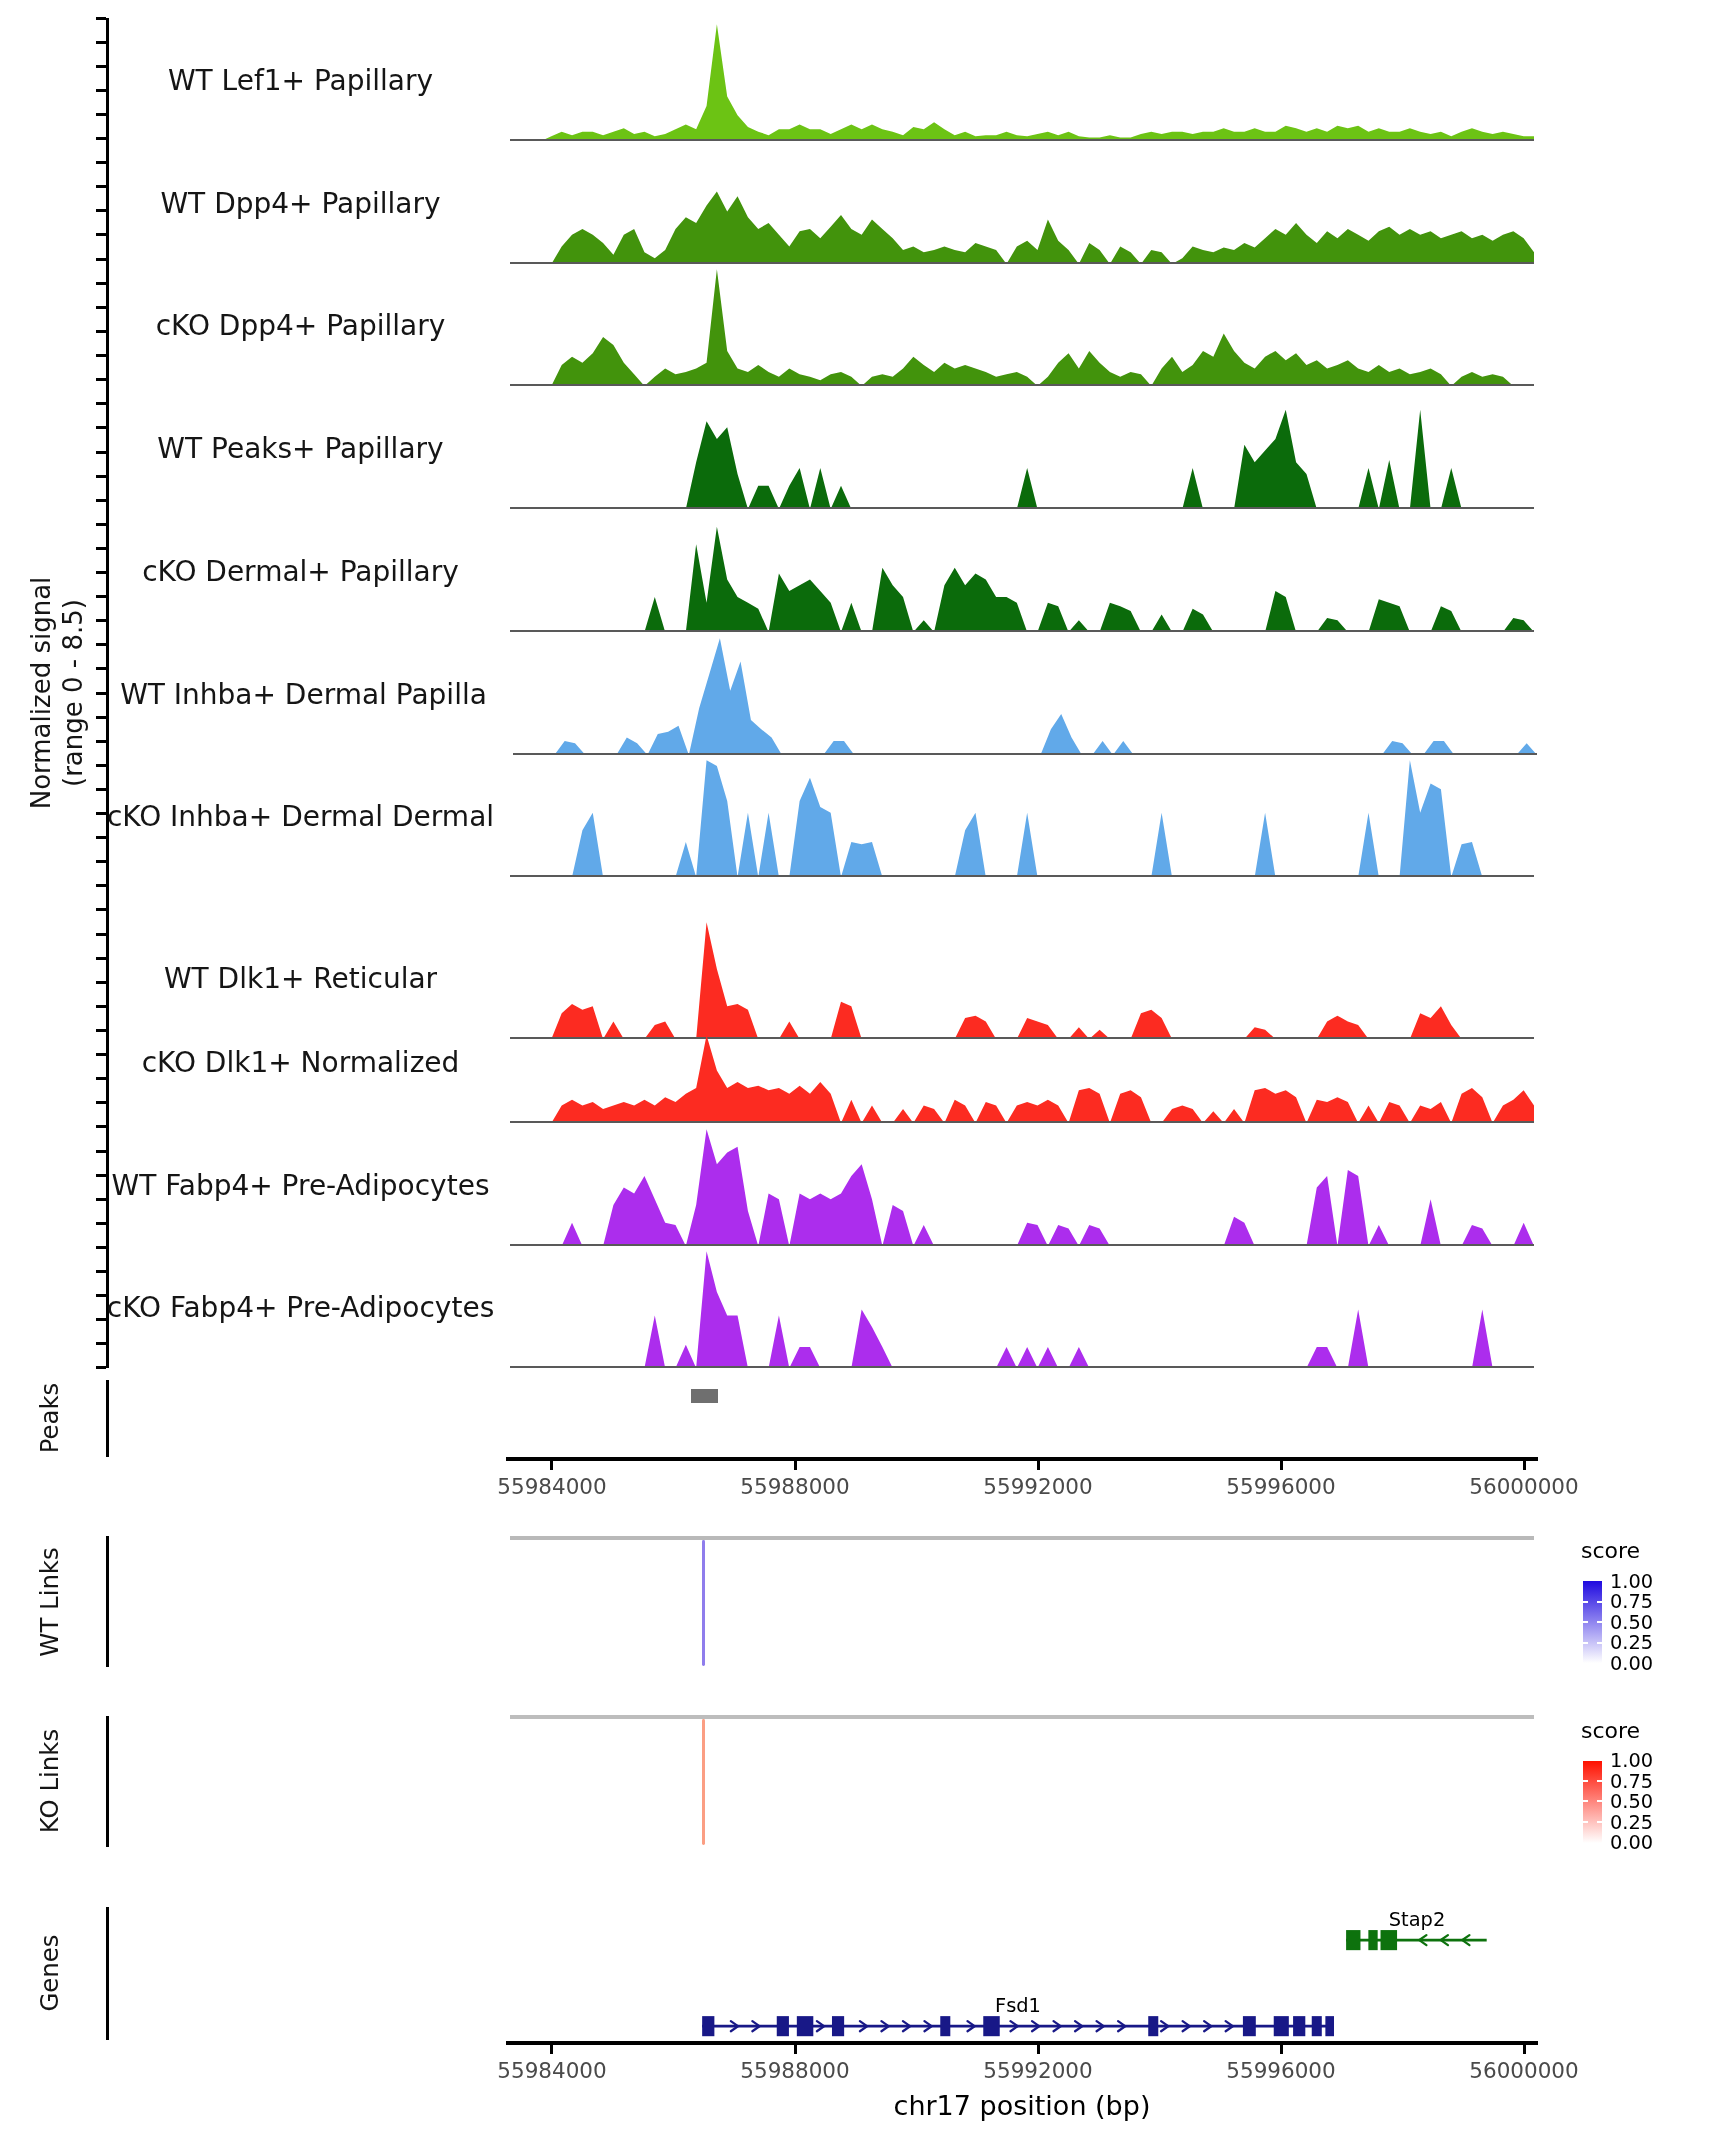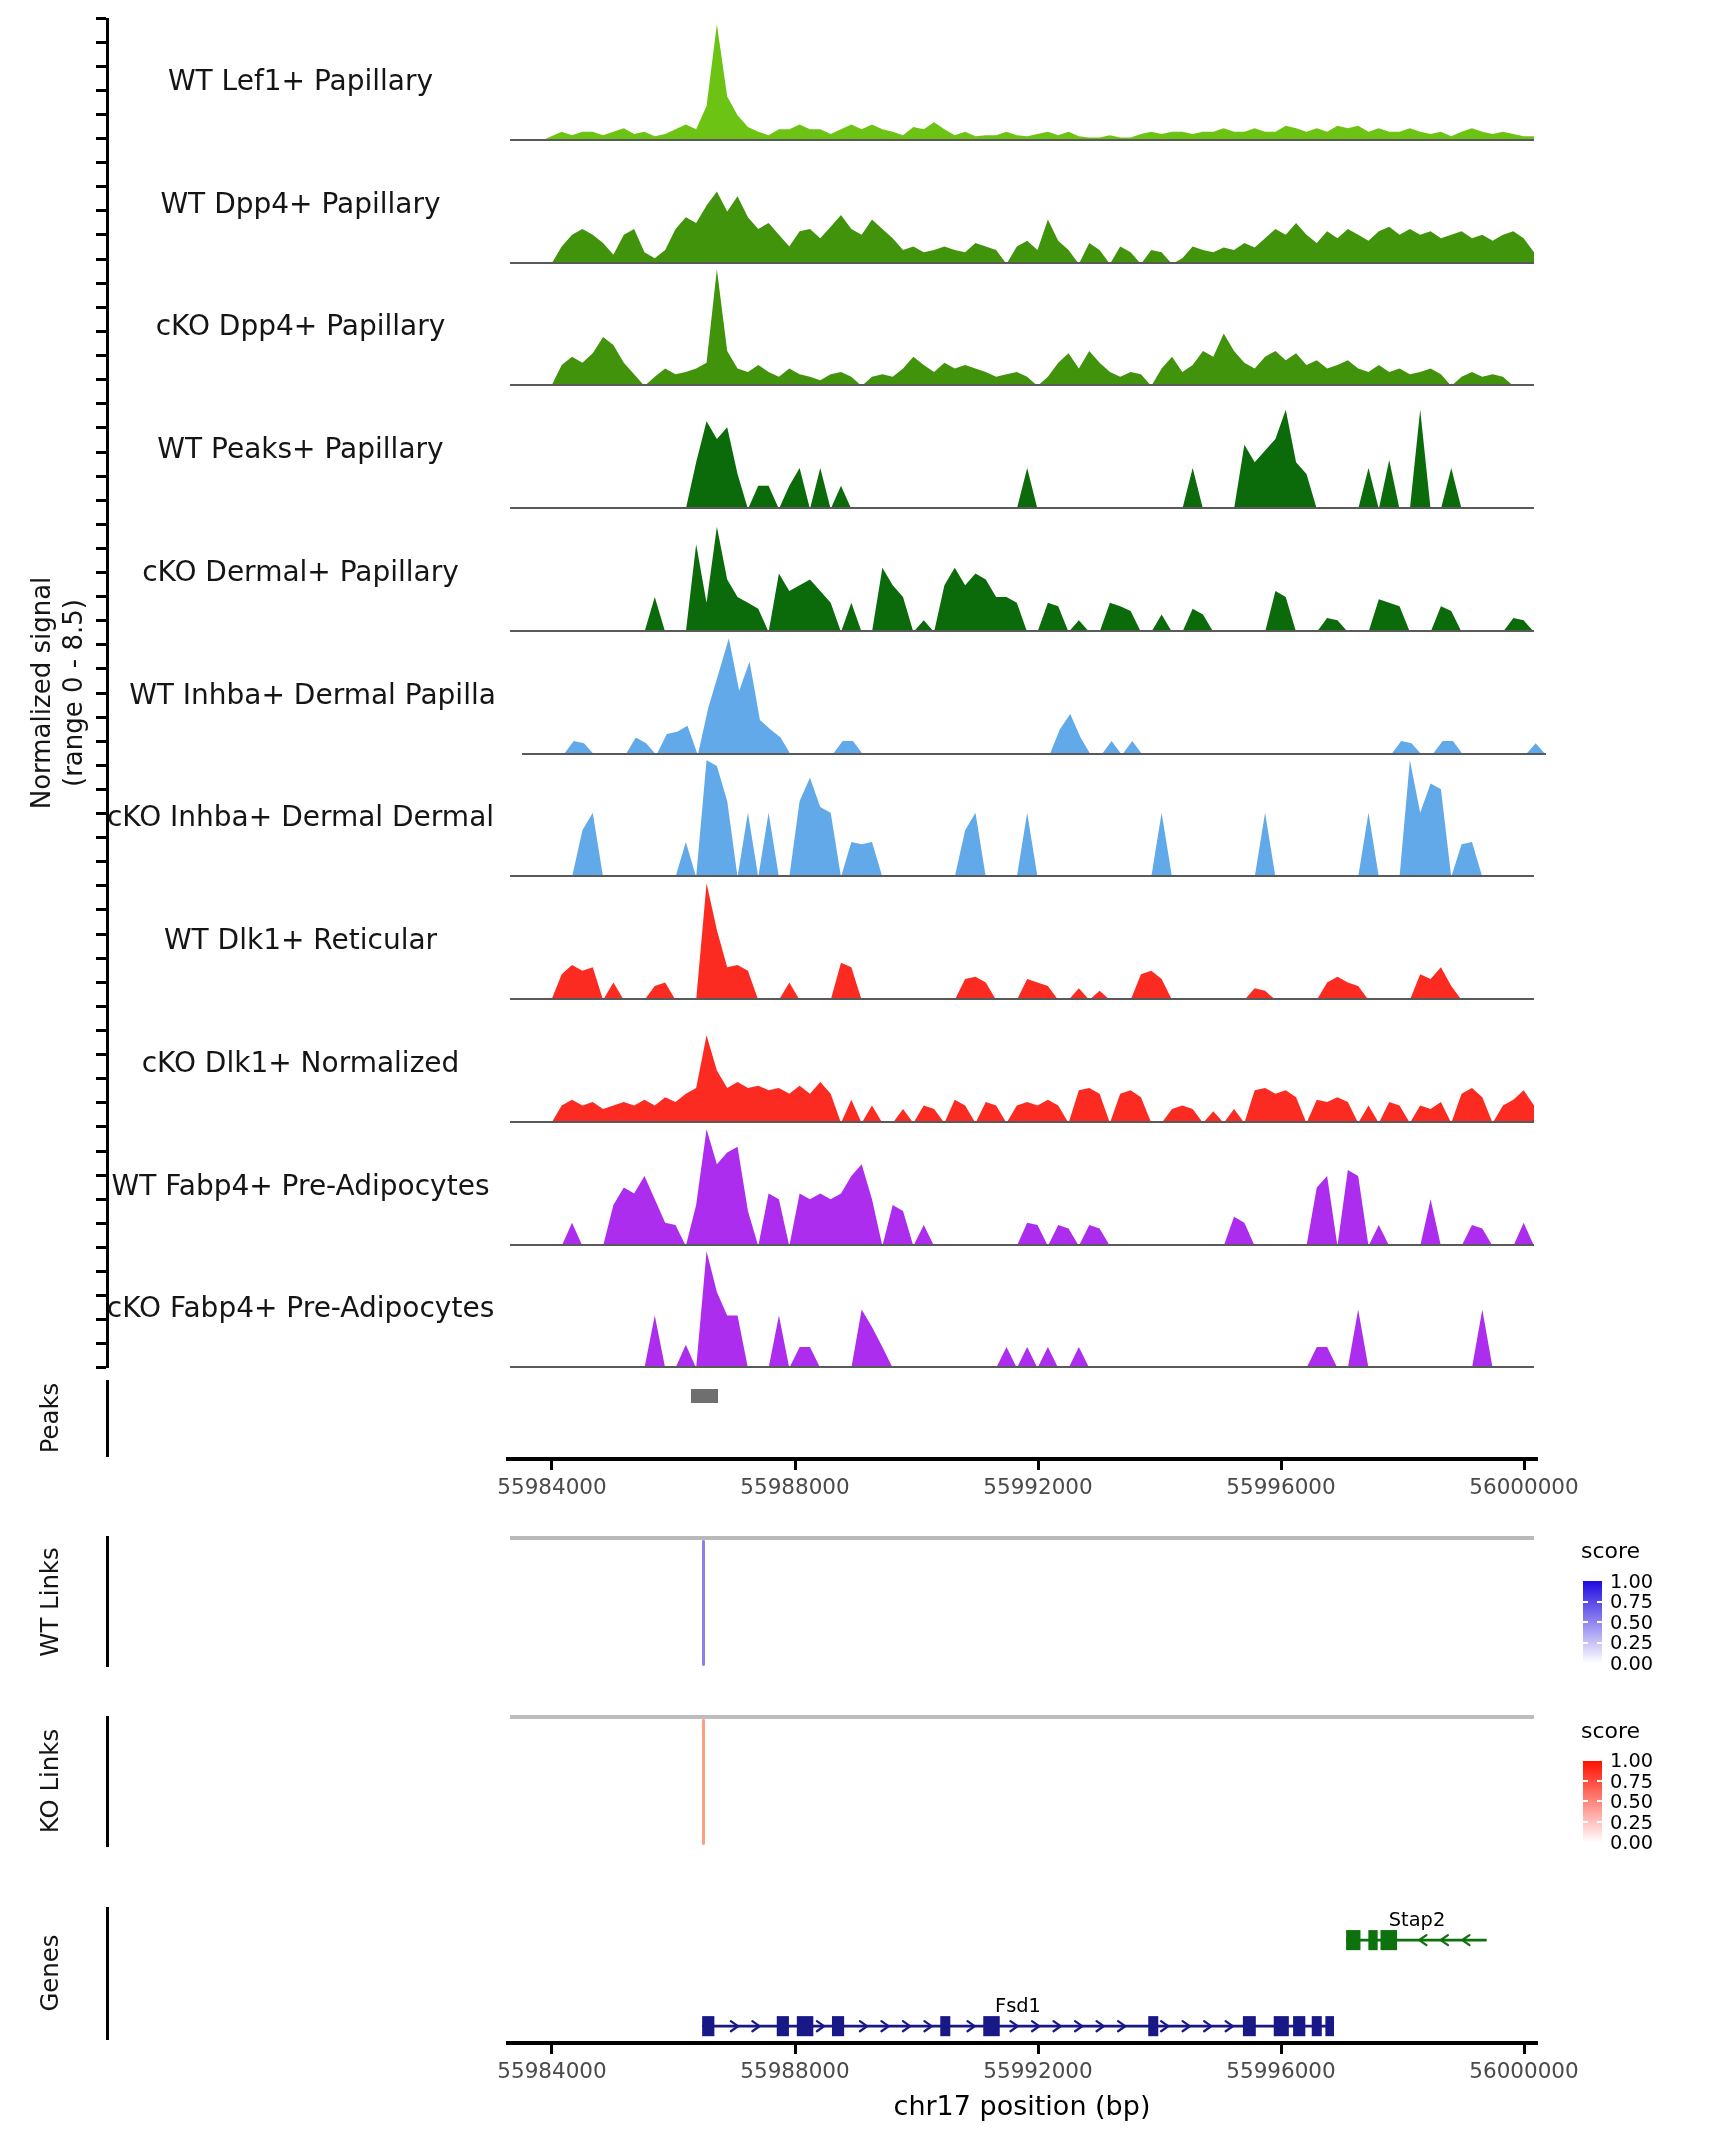--- a/index.html
+++ b/index.html
@@ -132,35 +132,35 @@
         </svg>
         <div class="abs" style="left: 510px; top: 121px; width: 1024px; height: 1.8px; background: rgb(89, 89, 89);"></div>
       </div>
       <div class="abs" style="left: 0px; top: 509px; width: 1721px; height: 123px;">
         <div class="track-label">cKO Dermal+ Papillary</div>
         <svg viewBox="0 0 1428 171.2" preserveAspectRatio="none" width="1024" height="123" style="position: absolute; left: 510px; top: 0px;">
           <polygon points="0,171.2 0.0,171.2 14.4,171.2 28.8,171.2 43.3,171.2 57.7,171.2 72.1,171.2 86.5,171.2 101.0,171.2 115.4,171.2 129.8,171.2 144.2,171.2 158.7,171.2 173.1,171.2 187.5,171.2 201.9,122.4 216.4,171.2 230.8,171.2 245.2,171.2 259.6,49.2 274.1,130.5 288.5,24.8 302.9,98.0 317.3,122.4 331.8,130.5 346.2,138.7 360.6,171.2 375.0,89.9 389.5,114.3 403.9,106.1 418.3,98.0 432.7,114.3 447.2,130.5 461.6,171.2 476.0,130.5 490.4,171.2 504.8,171.2 519.3,81.7 533.7,106.1 548.1,122.4 562.5,171.2 577.0,154.9 591.4,171.2 605.8,106.1 620.2,81.7 634.7,106.1 649.1,89.9 663.5,98.0 677.9,122.4 692.4,122.4 706.8,130.5 721.2,171.2 735.6,171.2 750.1,130.5 764.5,135.4 778.9,171.2 793.3,154.9 807.8,171.2 822.2,171.2 836.6,130.5 851.0,135.4 865.5,141.9 879.9,171.2 894.3,171.2 908.7,146.8 923.2,171.2 937.6,171.2 952.0,138.7 966.4,146.8 980.8,171.2 995.3,171.2 1009.7,171.2 1024.1,171.2 1038.5,171.2 1053.0,171.2 1067.4,114.3 1081.8,122.4 1096.2,171.2 1110.7,171.2 1125.1,171.2 1139.5,151.7 1153.9,154.9 1168.4,171.2 1182.8,171.2 1197.2,171.2 1211.6,125.7 1226.1,130.5 1240.5,135.4 1254.9,171.2 1269.3,171.2 1283.8,171.2 1298.2,135.4 1312.6,141.9 1327.0,171.2 1341.5,171.2 1355.9,171.2 1370.3,171.2 1384.7,171.2 1399.2,151.7 1413.6,154.9 1428.0,171.2 1428,171.2" fill="#0b6b0b"></polygon>
         </svg>
         <div class="abs" style="left: 510px; top: 121px; width: 1024px; height: 1.8px; background: rgb(89, 89, 89);"></div>
       </div>
-      <div class="abs" style="left: 12px; top: 632px; width: 1425px; height: 123px;">
+      <div class="abs" style="left: 3px; top: 632px; width: 1425px; height: 123px;">
         <div class="track-label">WT Inhba+ Dermal Papilla</div>
         <svg viewBox="0 0 1428 171.2" preserveAspectRatio="none" width="1024" height="123" style="position: absolute; left: 510px; top: 0px;">
           <polygon points="0,171.2 0.0,171.2 14.4,171.2 28.8,171.2 43.3,171.2 57.7,171.2 72.1,151.7 86.5,154.9 101.0,171.2 115.4,171.2 129.8,171.2 144.2,171.2 158.7,146.8 173.1,154.9 187.5,171.2 201.9,141.9 216.4,138.7 230.8,130.5 245.2,171.2 259.6,106.1 274.1,57.4 288.5,8.6 302.9,81.7 317.3,41.1 331.8,122.4 346.2,135.4 360.6,146.8 375.0,171.2 389.5,171.2 403.9,171.2 418.3,171.2 432.7,171.2 447.2,151.7 461.6,151.7 476.0,171.2 490.4,171.2 504.8,171.2 519.3,171.2 533.7,171.2 548.1,171.2 562.5,171.2 577.0,171.2 591.4,171.2 605.8,171.2 620.2,171.2 634.7,171.2 649.1,171.2 663.5,171.2 677.9,171.2 692.4,171.2 706.8,171.2 721.2,171.2 735.6,171.2 750.1,135.4 764.5,114.3 778.9,146.8 793.3,171.2 807.8,171.2 822.2,151.7 836.6,171.2 851.0,151.7 865.5,171.2 879.9,171.2 894.3,171.2 908.7,171.2 923.2,171.2 937.6,171.2 952.0,171.2 966.4,171.2 980.8,171.2 995.3,171.2 1009.7,171.2 1024.1,171.2 1038.5,171.2 1053.0,171.2 1067.4,171.2 1081.8,171.2 1096.2,171.2 1110.7,171.2 1125.1,171.2 1139.5,171.2 1153.9,171.2 1168.4,171.2 1182.8,171.2 1197.2,171.2 1211.6,171.2 1226.1,151.7 1240.5,154.9 1254.9,171.2 1269.3,171.2 1283.8,151.7 1298.2,151.7 1312.6,171.2 1327.0,171.2 1341.5,171.2 1355.9,171.2 1370.3,171.2 1384.7,171.2 1399.2,171.2 1413.6,154.9 1428.0,171.2 1428,171.2" fill="#61a9e9"></polygon>
         </svg>
         <div class="abs" style="left: 510px; top: 121px; width: 1024px; height: 1.8px; background: rgb(89, 89, 89);"></div>
       </div>
       <div class="abs" style="left: 0px; top: 754px; width: 1721px; height: 123px;">
         <div class="track-label">cKO Inhba+ Dermal Dermal</div>
         <svg viewBox="0 0 1428 171.2" preserveAspectRatio="none" width="1024" height="123" style="position: absolute; left: 510px; top: 0px;">
           <polygon points="0,171.2 0.0,171.2 14.4,171.2 28.8,171.2 43.3,171.2 57.7,171.2 72.1,171.2 86.5,171.2 101.0,106.1 115.4,81.7 129.8,171.2 144.2,171.2 158.7,171.2 173.1,171.2 187.5,171.2 201.9,171.2 216.4,171.2 230.8,171.2 245.2,122.4 259.6,171.2 274.1,8.6 288.5,16.7 302.9,65.5 317.3,171.2 331.8,81.7 346.2,171.2 360.6,81.7 375.0,171.2 389.5,171.2 403.9,65.5 418.3,33.0 432.7,73.6 447.2,81.7 461.6,171.2 476.0,122.4 490.4,125.7 504.8,122.4 519.3,171.2 533.7,171.2 548.1,171.2 562.5,171.2 577.0,171.2 591.4,171.2 605.8,171.2 620.2,171.2 634.7,106.1 649.1,81.7 663.5,171.2 677.9,171.2 692.4,171.2 706.8,171.2 721.2,81.7 735.6,171.2 750.1,171.2 764.5,171.2 778.9,171.2 793.3,171.2 807.8,171.2 822.2,171.2 836.6,171.2 851.0,171.2 865.5,171.2 879.9,171.2 894.3,171.2 908.7,81.7 923.2,171.2 937.6,171.2 952.0,171.2 966.4,171.2 980.8,171.2 995.3,171.2 1009.7,171.2 1024.1,171.2 1038.5,171.2 1053.0,81.7 1067.4,171.2 1081.8,171.2 1096.2,171.2 1110.7,171.2 1125.1,171.2 1139.5,171.2 1153.9,171.2 1168.4,171.2 1182.8,171.2 1197.2,81.7 1211.6,171.2 1226.1,171.2 1240.5,171.2 1254.9,8.6 1269.3,81.7 1283.8,41.1 1298.2,49.2 1312.6,171.2 1327.0,125.7 1341.5,122.4 1355.9,171.2 1370.3,171.2 1384.7,171.2 1399.2,171.2 1413.6,171.2 1428.0,171.2 1428,171.2" fill="#61a9e9"></polygon>
         </svg>
         <div class="abs" style="left: 510px; top: 121px; width: 1024px; height: 1.8px; background: rgb(89, 89, 89);"></div>
       </div>
-      <div class="abs" style="left: 0px; top: 877px; width: 1649px; height: 123px; padding-left: 35px;">
+      <div class="abs" style="left: 0px; top: 916px; width: 1649px; height: 123px; padding-left: 35px;">
         <div class="track-label">WT Dlk1+ Reticular</div>
         <svg viewBox="0 0 1428 171.2" preserveAspectRatio="none" width="1024" height="123" style="position: absolute; left: 510px; top: 0px;">
           <polygon points="0,171.2 0.0,171.2 14.4,171.2 28.8,171.2 43.3,171.2 57.7,171.2 72.1,135.4 86.5,122.4 101.0,130.5 115.4,125.7 129.8,171.2 144.2,146.8 158.7,171.2 173.1,171.2 187.5,171.2 201.9,151.7 216.4,146.8 230.8,171.2 245.2,171.2 259.6,171.2 274.1,8.6 288.5,73.6 302.9,125.7 317.3,122.4 331.8,130.5 346.2,171.2 360.6,171.2 375.0,171.2 389.5,146.8 403.9,171.2 418.3,171.2 432.7,171.2 447.2,171.2 461.6,119.2 476.0,125.7 490.4,171.2 504.8,171.2 519.3,171.2 533.7,171.2 548.1,171.2 562.5,171.2 577.0,171.2 591.4,171.2 605.8,171.2 620.2,171.2 634.7,141.9 649.1,138.7 663.5,146.8 677.9,171.2 692.4,171.2 706.8,171.2 721.2,141.9 735.6,146.8 750.1,151.7 764.5,171.2 778.9,171.2 793.3,154.9 807.8,171.2 822.2,158.2 836.6,171.2 851.0,171.2 865.5,171.2 879.9,135.4 894.3,130.5 908.7,141.9 923.2,171.2 937.6,171.2 952.0,171.2 966.4,171.2 980.8,171.2 995.3,171.2 1009.7,171.2 1024.1,171.2 1038.5,154.9 1053.0,158.2 1067.4,171.2 1081.8,171.2 1096.2,171.2 1110.7,171.2 1125.1,171.2 1139.5,146.8 1153.9,138.7 1168.4,146.8 1182.8,151.7 1197.2,171.2 1211.6,171.2 1226.1,171.2 1240.5,171.2 1254.9,171.2 1269.3,135.4 1283.8,141.9 1298.2,125.7 1312.6,151.7 1327.0,171.2 1341.5,171.2 1355.9,171.2 1370.3,171.2 1384.7,171.2 1399.2,171.2 1413.6,171.2 1428.0,171.2 1428,171.2" fill="#fc2b21"></polygon>
         </svg>
         <div class="abs" style="left: 510px; top: 121px; width: 1024px; height: 1.8px; background: rgb(89, 89, 89);"></div>
       </div>
       <div class="abs" style="left: 0px; top: 1000px; width: 1721px; height: 123px;">
         <div class="track-label">cKO Dlk1+ Normalized</div>
         <svg viewBox="0 0 1428 171.2" preserveAspectRatio="none" width="1024" height="123" style="position: absolute; left: 510px; top: 0px;">
           <polygon points="0,171.2 0.0,171.2 14.4,171.2 28.8,171.2 43.3,171.2 57.7,171.2 72.1,146.8 86.5,138.7 101.0,146.8 115.4,141.9 129.8,151.7 144.2,146.8 158.7,141.9 173.1,146.8 187.5,138.7 201.9,146.8 216.4,135.4 230.8,141.9 245.2,130.5 259.6,122.4 274.1,49.2 288.5,98.0 302.9,122.4 317.3,114.3 331.8,122.4 346.2,119.2 360.6,125.7 375.0,122.4 389.5,130.5 403.9,119.2 418.3,130.5 432.7,114.3 447.2,130.5 461.6,171.2 476.0,138.7 490.4,171.2 504.8,146.8 519.3,171.2 533.7,171.2 548.1,151.7 562.5,171.2 577.0,146.8 591.4,151.7 605.8,171.2 620.2,138.7 634.7,146.8 649.1,171.2 663.5,141.9 677.9,146.8 692.4,171.2 706.8,146.8 721.2,141.9 735.6,146.8 750.1,138.7 764.5,146.8 778.9,171.2 793.3,125.7 807.8,122.4 822.2,130.5 836.6,171.2 851.0,130.5 865.5,125.7 879.9,135.4 894.3,171.2 908.7,171.2 923.2,151.7 937.6,146.8 952.0,151.7 966.4,171.2 980.8,154.9 995.3,171.2 1009.7,151.7 1024.1,171.2 1038.5,125.7 1053.0,122.4 1067.4,130.5 1081.8,125.7 1096.2,135.4 1110.7,171.2 1125.1,138.7 1139.5,141.9 1153.9,135.4 1168.4,141.9 1182.8,171.2 1197.2,146.8 1211.6,171.2 1226.1,141.9 1240.5,146.8 1254.9,171.2 1269.3,146.8 1283.8,151.7 1298.2,141.9 1312.6,171.2 1327.0,130.5 1341.5,122.4 1355.9,135.4 1370.3,171.2 1384.7,146.8 1399.2,138.7 1413.6,125.7 1428.0,146.8 1428,171.2" fill="#fc2b21"></polygon>

